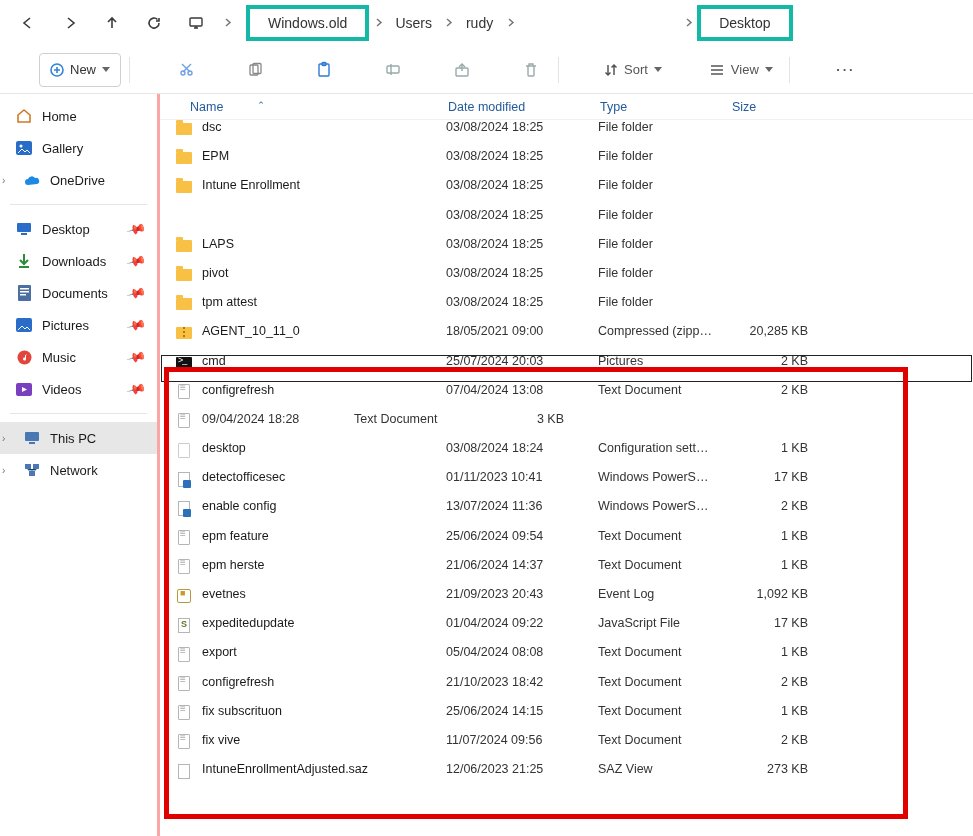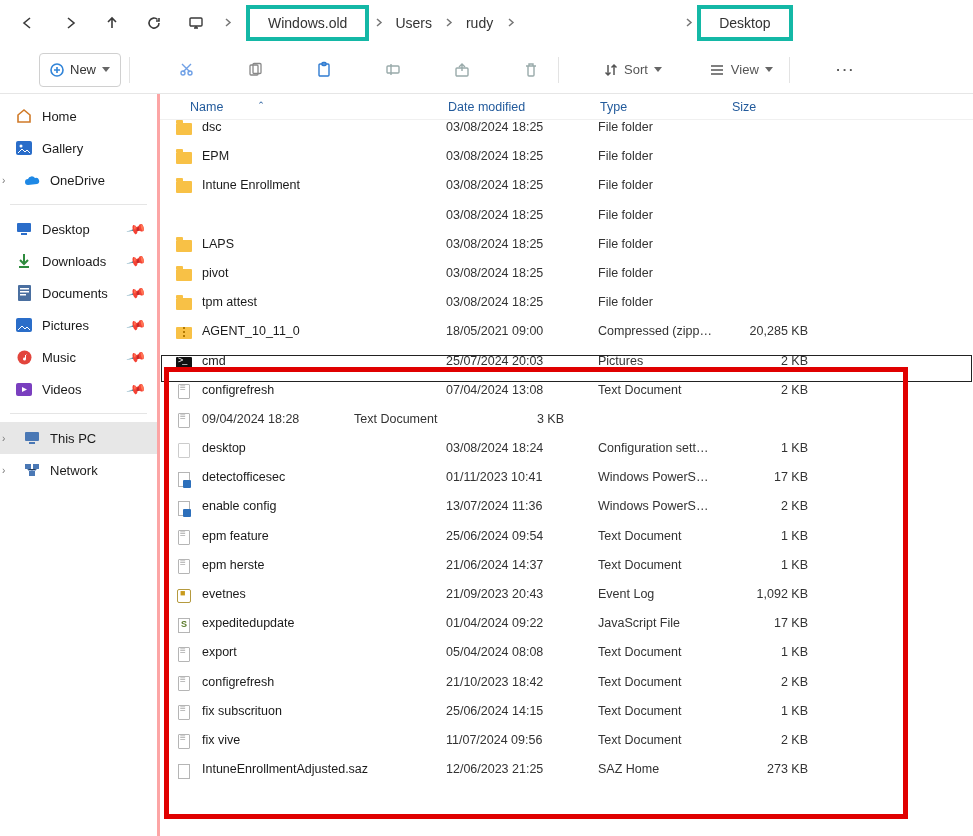--- a/index.html
+++ b/index.html
@@ -662,19 +662,19 @@
        <span class="dt">11/07/2024 09:56</span>
        <span class="tp">Text Document</span>
        <span class="sz">2 KB</span>
      </div>
         <div class="row ">
        <span class="ic">
             <span class="i-saz"></span>
           </span>
        <span class="nm">IntuneEnrollmentAdjusted.saz</span>
        <span class="dt">12/06/2023 21:25</span>
-       <span class="tp">SAZ Home</span>
+       <span class="tp">SAZ View</span>
        <span class="sz">273 KB</span>
      </div>
       </div>
     <div class="red-box"></div>
   </div>
 </div>
 
 </body></html>

